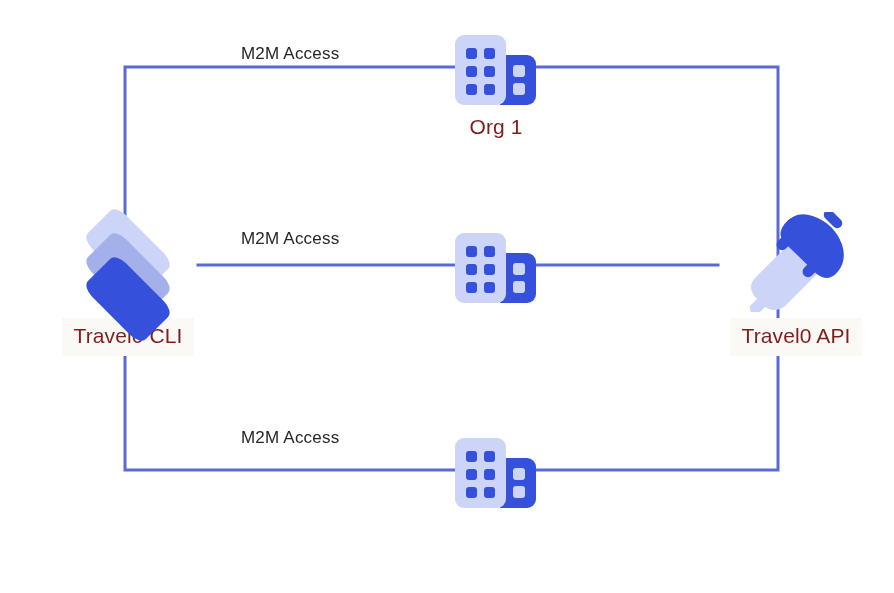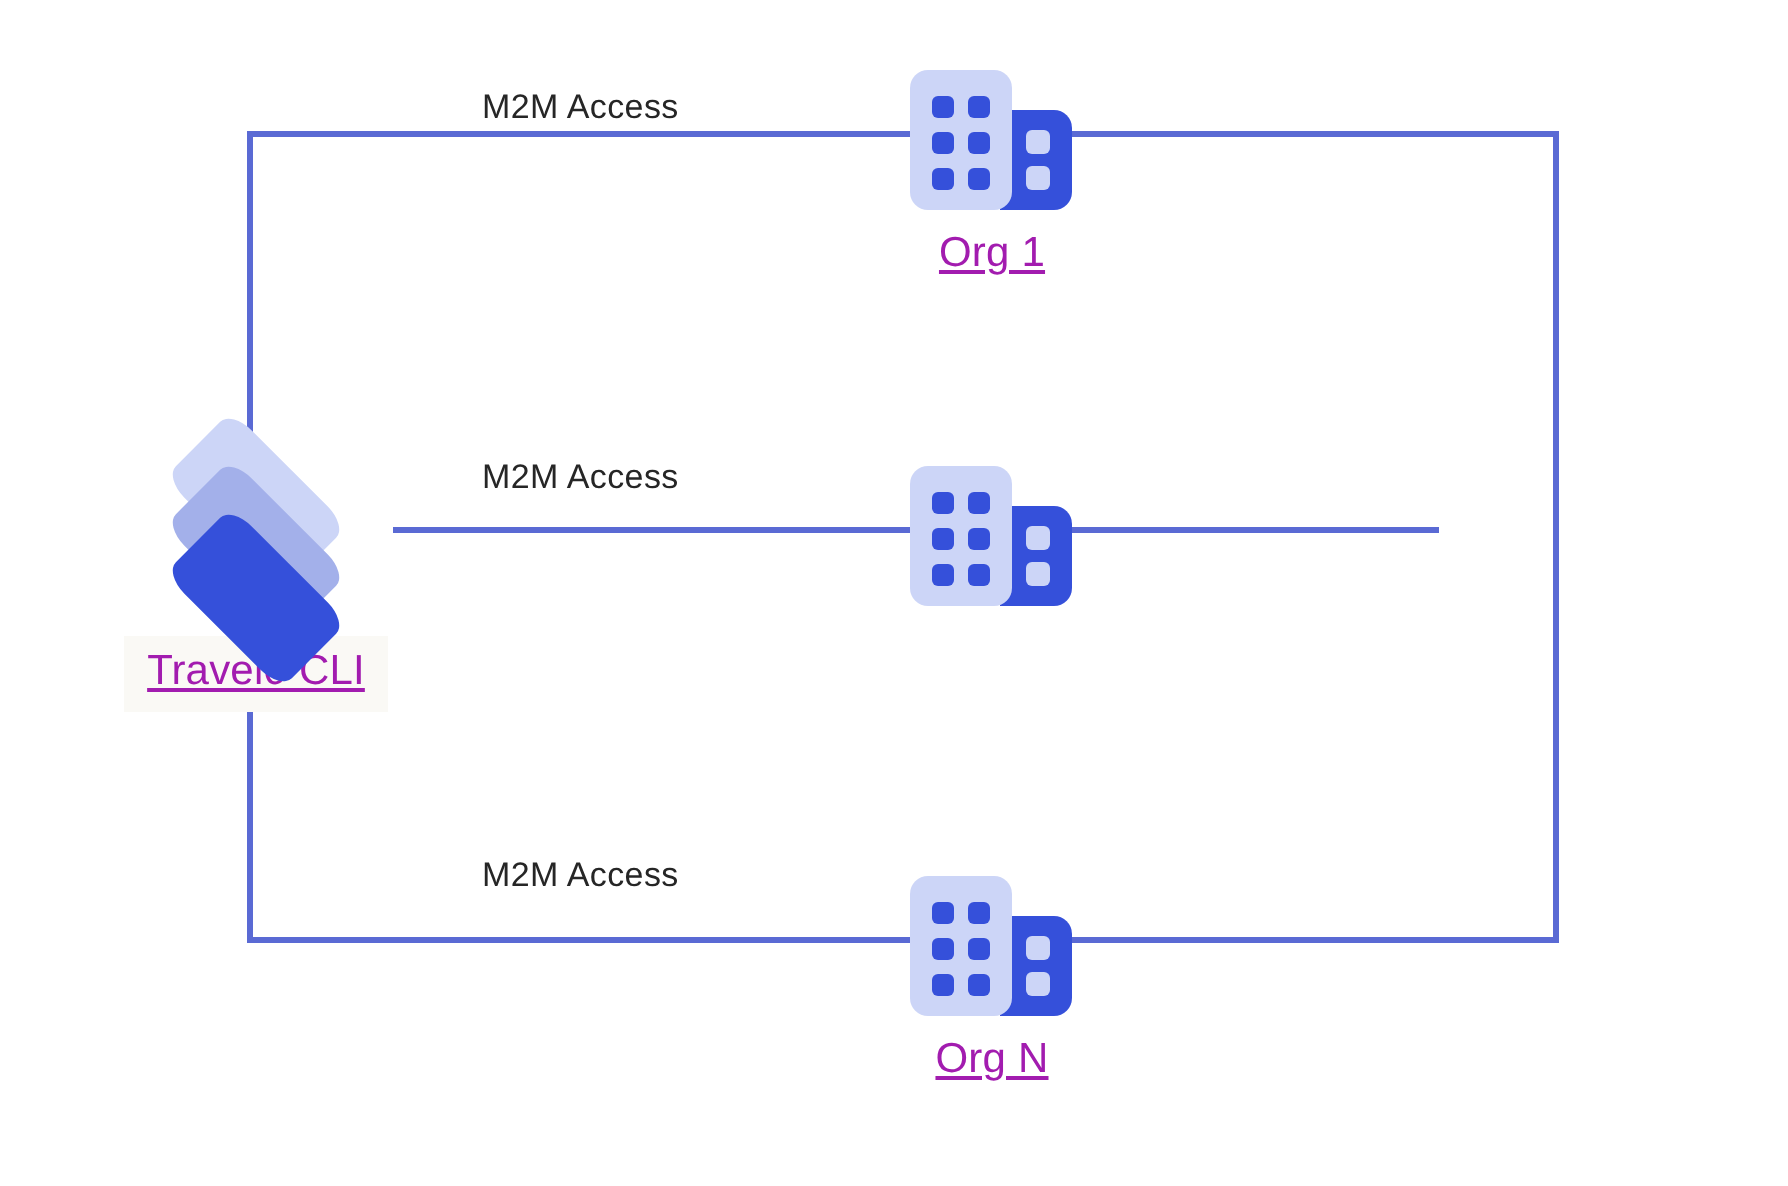--- a/index.html
+++ b/index.html
@@ -38,26 +38,25 @@
     align-items: center;
   }
   .node-icon {
     position: relative;
     display: block;
   }
   .node-label {
     margin-top: 6px;
     font-size: 21px;
     line-height: 1.25;
-    color: #a21caf;
+    color: #7f1d1d;
     background: #faf9f5;
     padding: 5px 12px 7px 12px;
     white-space: nowrap;
     letter-spacing: 0.1px;
-    text-decoration: underline;
   }
   .node-label.plain {
     background: transparent;
     padding: 3px 6px 4px 6px;
   }
 
   
   .edge-label {
     position: absolute;
     font-size: 17px;
@@ -223,17 +222,39 @@
         <div class="bldg-main" style="background:#ccd5f7;">
           <div class="win c1 r1" style="background:#3550da;"></div>
           <div class="win c2 r1" style="background:#3550da;"></div>
           <div class="win c1 r2" style="background:#3550da;"></div>
           <div class="win c2 r2" style="background:#3550da;"></div>
           <div class="win c1 r3" style="background:#3550da;"></div>
           <div class="win c2 r3" style="background:#3550da;"></div>
         </div>
       </div>
     </div>
-    <div class="node-label plain">Org N</div>
-  </div>
-
+  </div>
+
+  <div class="node" style="left:688px; top:212px; width:160px;">
+    <div class="node-icon">
+      <div class="plug">
+        <svg viewBox="0 0 104 100" width="104" height="100" aria-hidden="true">
+
+          <g>
+            <path d="M 14 88 Q 1 76 12 65 L 47 30 Q 57 22 66 31 L 75 40 Q 84 49 76 59 L 41 94 Q 29 103 18 92 Z" fill="#ccd5f7"></path>
+            <path d="M 6 94 L 18 82 L 26 90 L 14 102 Q 5 103 6 94 Z" fill="#ccd5f7"></path>
+          </g>
+
+          <g>
+            <path d="M 44 30 Q 33 19 44 8 Q 57 -4 73 4 Q 93 14 98 36 Q 101 52 91 62 Q 80 73 69 62 Z" fill="#3550da" transform="rotate(-8 70 35)"></path>
+
+            <rect x="30" y="22" width="26" height="11" rx="5.5" fill="#3550da" transform="rotate(-45 43 27)"></rect>
+            <rect x="56" y="49" width="26" height="11" rx="5.5" fill="#3550da" transform="rotate(-45 69 54)"></rect>
+
+            <rect x="78" y="2" width="22" height="10" rx="5" fill="#3550da" transform="rotate(45 89 7)"></rect>
+          </g>
+        </svg>
+      </div>
+    </div>
+    <div class="node-label">Travel0 API</div>
+  </div>
 
 </div>
 
 </body></html>

